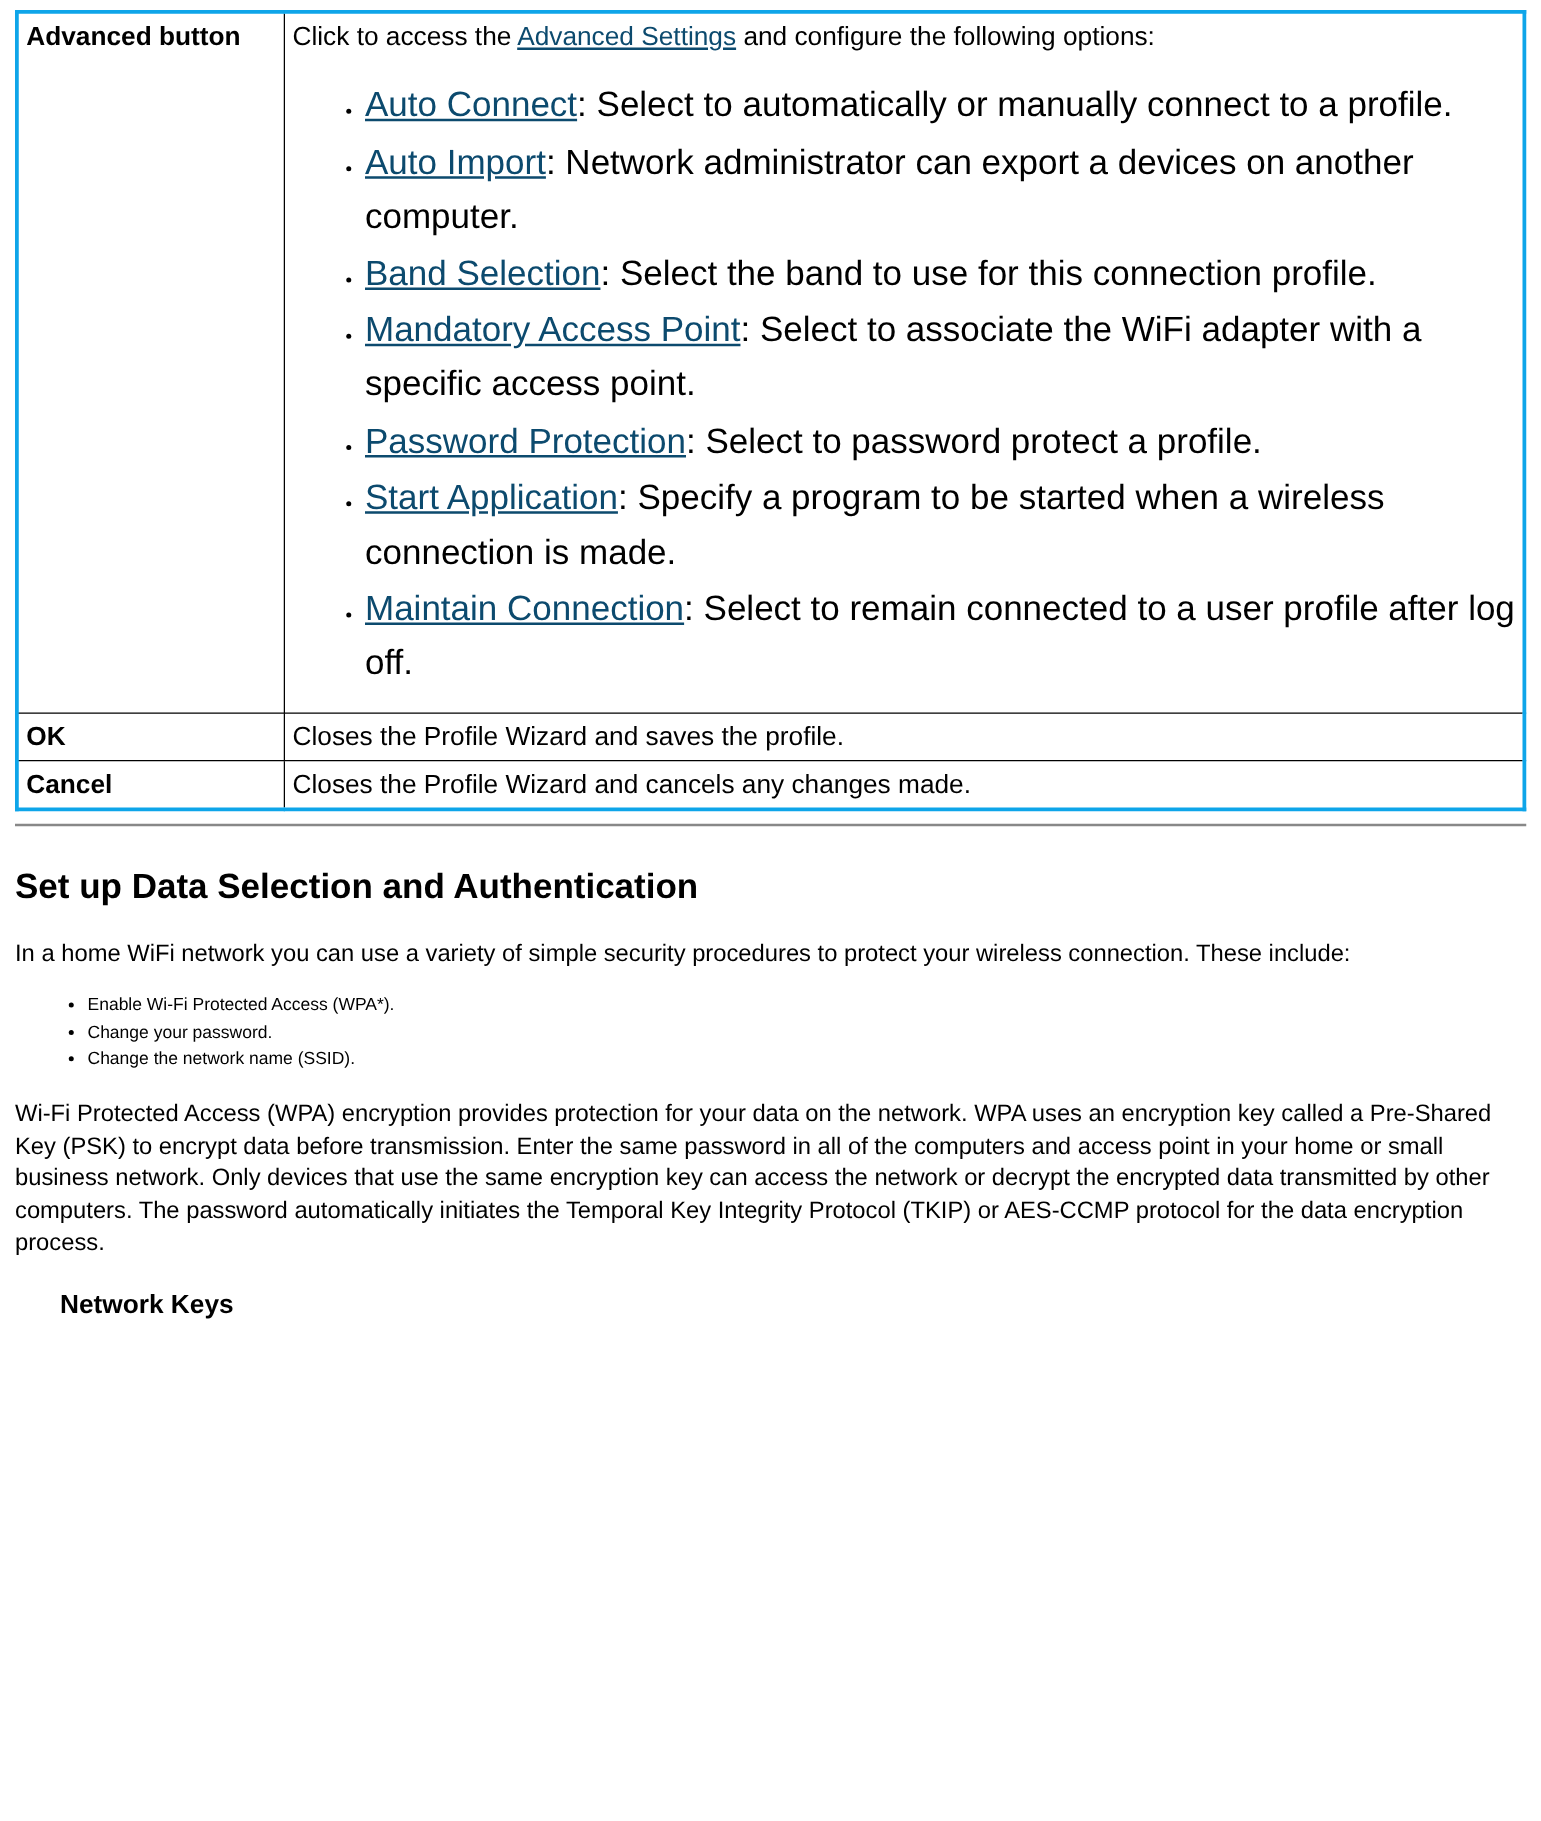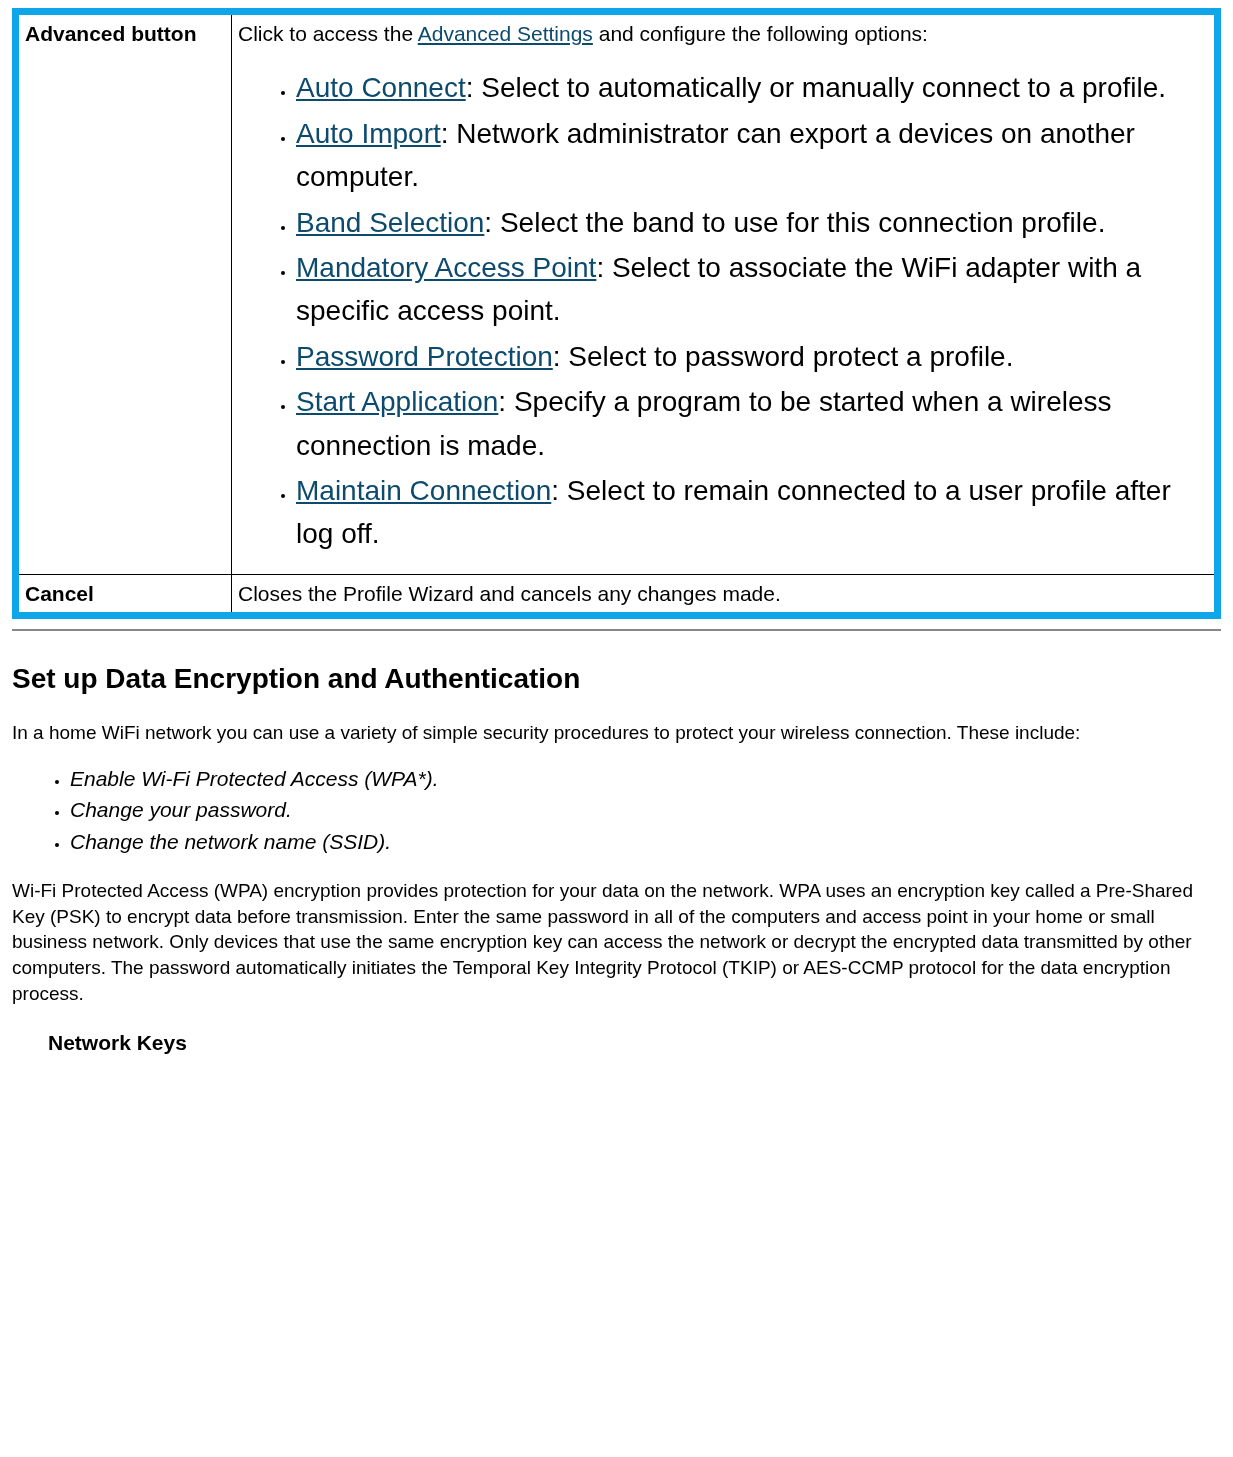--- a/index.html
+++ b/index.html
@@ -6,21 +6,21 @@
       font-family: Verdana, Geneva, sans-serif;
       font-size: 21px;
       margin: 0;
       padding: 8px 12px;
       color: #000;
       line-height: 1.4;
     }
     table.outer {
       border-collapse: collapse;
       width: 100%;
-      border: 7px solid #0ea5e9;
+      border: 3px solid #0ea5e9;
       margin-bottom: 10px;
     }
     table.outer td {
       border: 1px solid #000;
       padding: 4px 6px;
       vertical-align: top;
       font-size: 21px;
     }
     table.outer td.label {
       font-weight: bold;
@@ -58,24 +58,23 @@
       font-size: 19px;
       margin: 0 0 18px 0;
       line-height: 1.35;
     }
     ul.body-list {
       list-style-type: disc;
       margin: 0 0 22px 0;
       padding-left: 58px;
     }
     ul.body-list li {
-      font-size: 21px;
+      font-size: 14px;
       line-height: 1.4;
       margin-bottom: 2px;
-      font-style: italic;
     }
     ul.body-list li::marker {
       font-size: 14px;
     }
     .subhead {
       font-weight: bold;
       font-size: 21px;
       margin-top: 22px;
       margin-left: 36px;
     }
@@ -94,29 +93,33 @@
         <li><a href="#">Auto Import</a><span>: Network administrator can export a devices on another computer.</span></li>
         <li><a href="#">Band Selection</a><span>: Select the band to use for this connection profile.</span></li>
         <li><a href="#">Mandatory Access Point</a><span>: Select to associate the WiFi adapter with a specific access point.</span></li>
         <li><a href="#">Password Protection</a><span>: Select to password protect a profile.</span></li>
         <li><a href="#">Start Application</a><span>: Specify a program to be started when a wireless connection is made.</span></li>
         <li><a href="#">Maintain Connection</a><span>: Select to remain connected to a user profile after log off.</span></li>
       </ul>
     </td>
   </tr>
   <tr>
+    <td class="label">OK</td>
+    <td>Closes the Profile Wizard and saves the profile.</td>
+  </tr>
+  <tr>
     <td class="label">Cancel</td>
     <td>Closes the Profile Wizard and cancels any changes made.</td>
   </tr>
 </tbody>
   </table>
 
 <hr>
 
-<h2>Set up Data Encryption and Authentication</h2>
+<h2>Set up Data Selection and Authentication</h2>
 
 <p class="body-text">In a home WiFi network you can use a variety of simple security procedures to protect your wireless connection. These include:</p>
 
 <ul class="body-list">
   <li>Enable Wi-Fi Protected Access (WPA*).</li>
   <li>Change your password.</li>
   <li>Change the network name (SSID).</li>
 </ul>
 
 <p class="body-text">Wi-Fi Protected Access (WPA) encryption provides protection for your data on the network. WPA uses an encryption key called a Pre-Shared Key (PSK) to encrypt data before transmission. Enter the same password in all of the computers and access point in your home or small business network. Only devices that use the same encryption key can access the network or decrypt the encrypted data transmitted by other computers. The password automatically initiates the Temporal Key Integrity Protocol (TKIP) or AES-CCMP protocol for the data encryption process.</p>

